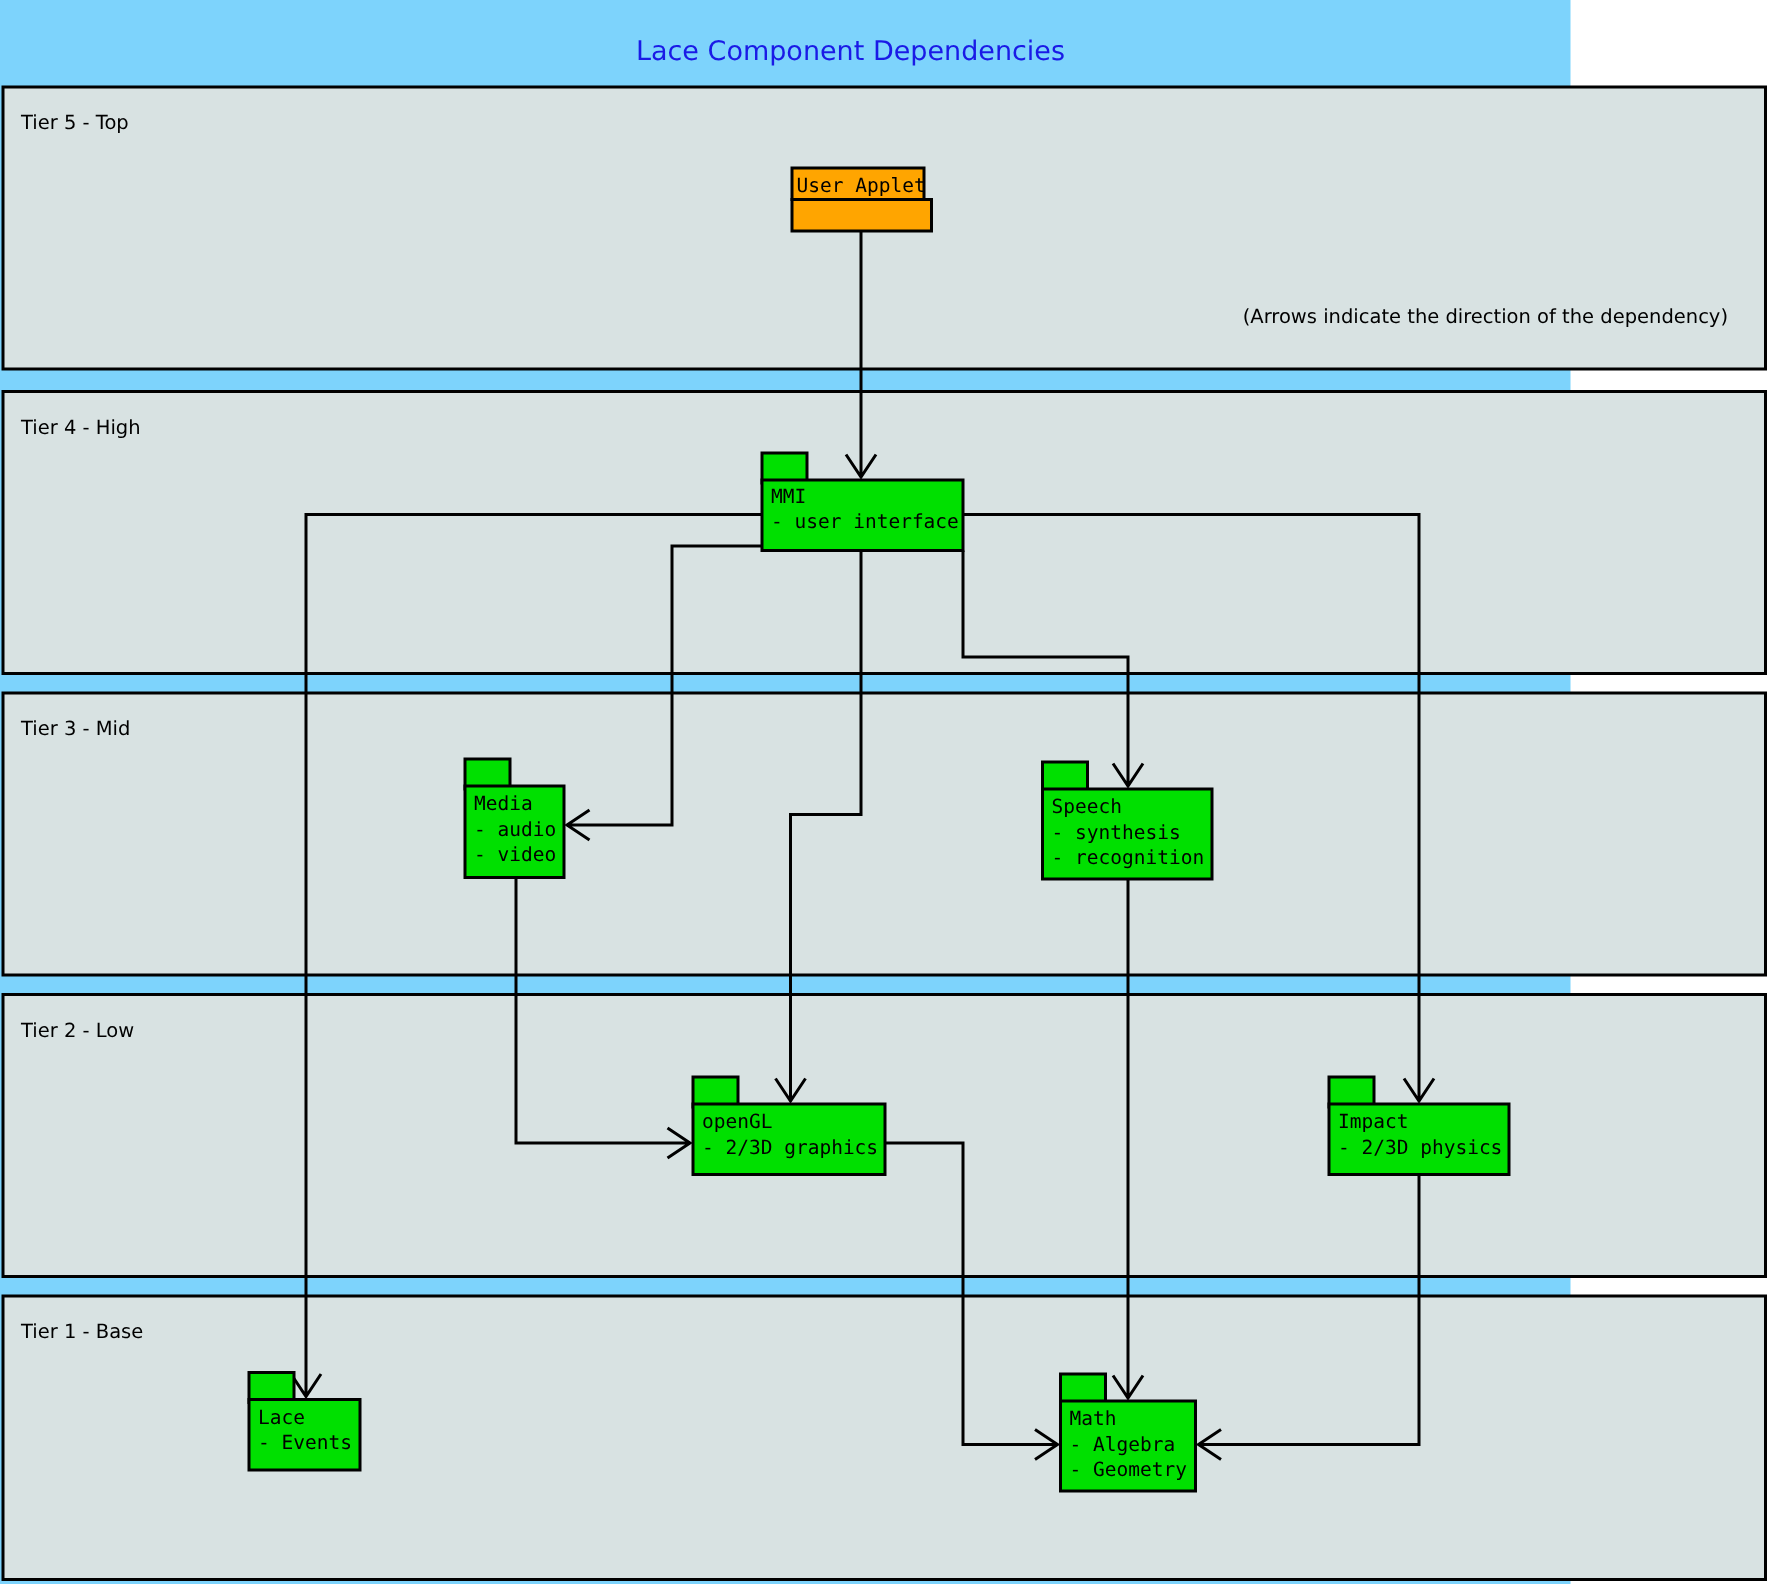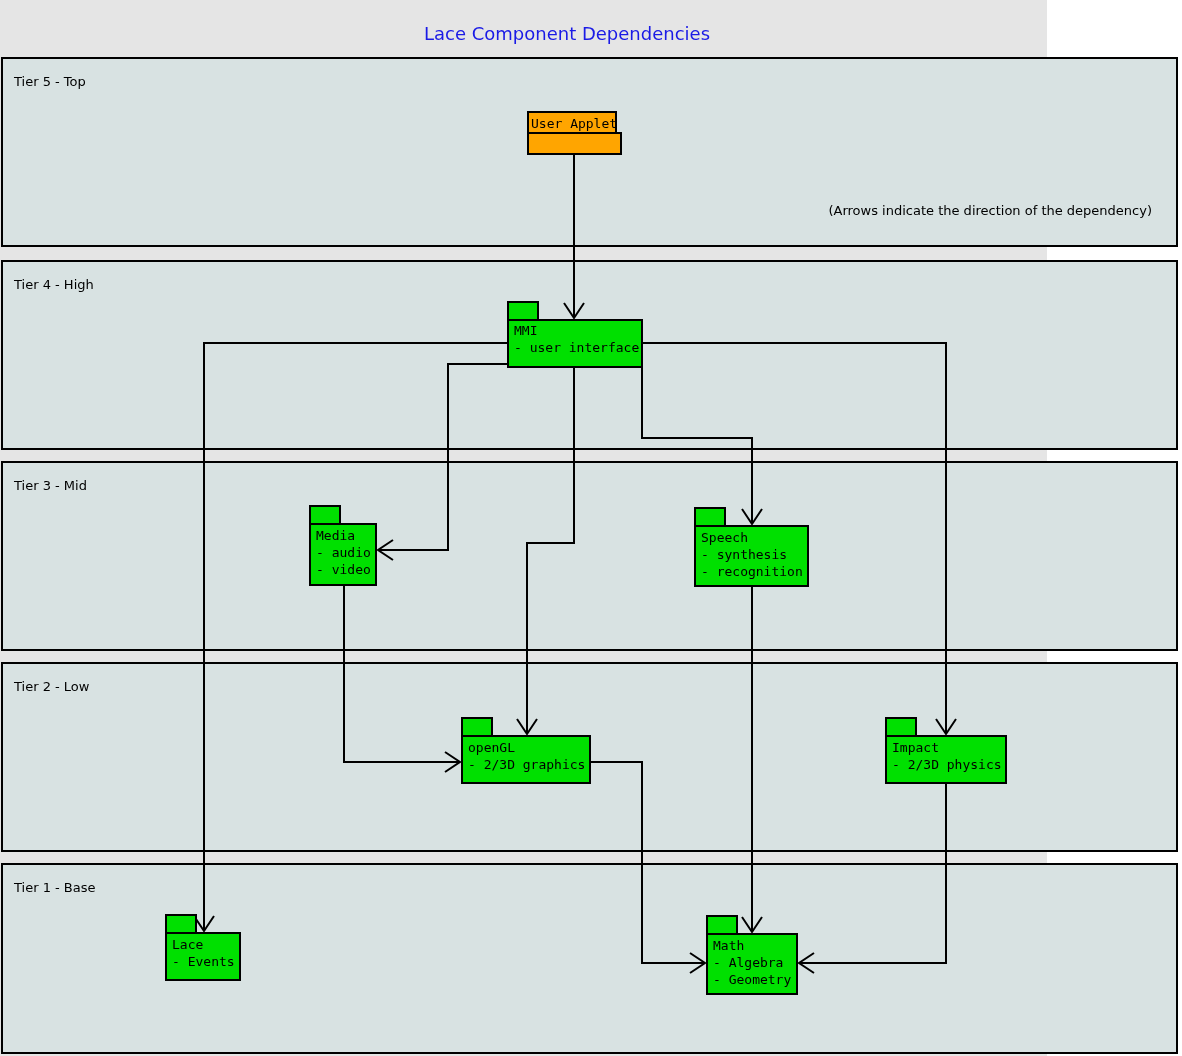--- a/index.html
+++ b/index.html
@@ -1,20 +1,20 @@
 <!DOCTYPE html>
 <html><head>
 <meta charset="utf-8">
 <style>
   html, body { margin: 0; padding: 0; background: #ffffff; }
   .canvas {
     position: relative;
     width: 1047px;
     height: 1056px;
-    background: #e5e5e5;
+    background: #7dd3fc;
     font-family: "DejaVu Sans", "Liberation Sans", sans-serif;
   }
   svg { display: block; }
   .title-text {
     font-family: "DejaVu Sans", "Liberation Sans", sans-serif;
     font-size: 18px;
   }
   .tier-band { stroke: #000000; stroke-width: 2; }
   .tier-label {
     font-family: "DejaVu Sans", "Liberation Sans", sans-serif;

